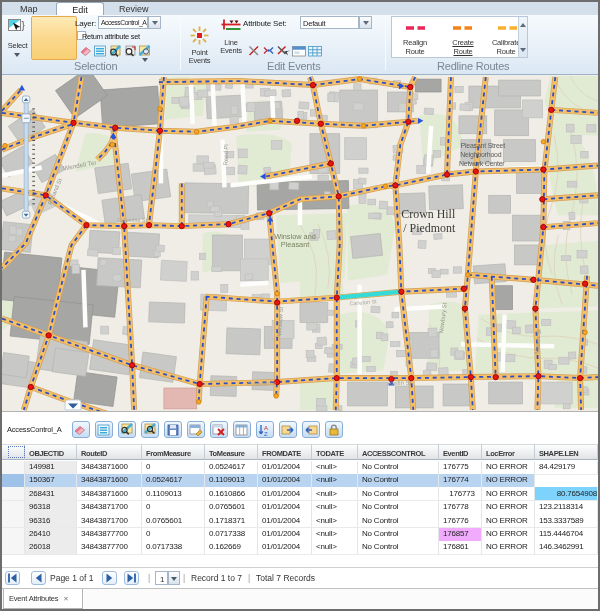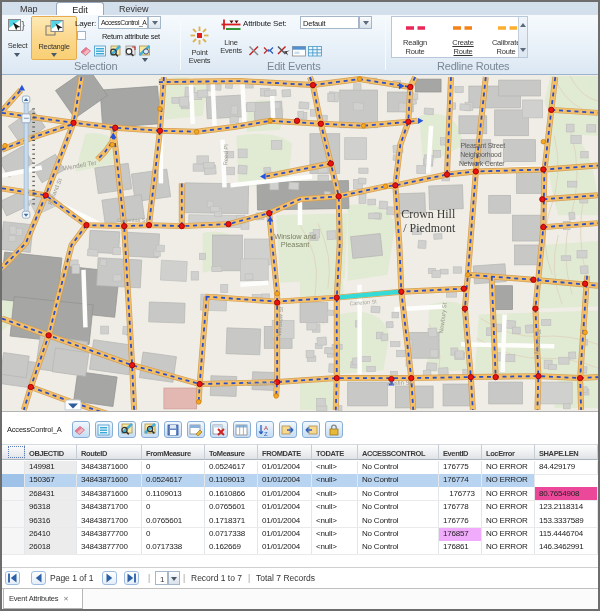--- a/index.html
+++ b/index.html
@@ -46,35 +46,25 @@
       <svg width="21" height="20" viewBox="0 0 21 20">
           <rect x="1.5" y="2.5" width="12" height="11" fill="#fff" stroke="#888" stroke-width="1"></rect>
           <path d="M2,3 L13,3 L2,11 Z" fill="#55d4e8"></path>
           <path d="M6,5.5 l3.2,7.8 l1.1-2.9 l3.1-.5 Z" fill="#1a1a1a"></path>
           <text x="14.5" y="12" font-size="10" fill="#555">}</text>
         </svg>
       <div style="margin-top:2px;">Select</div>
       <div class="caret" style="left:10px; top:36px;"></div>
     </div>
     <div class="rectbtn"></div>
-    <div class="bigbtn" style="left:29px; top:4px; width:46px; height:42px;">
-      <svg width="23" height="20" viewBox="0 0 23 20">
-          <rect x="3" y="7" width="9" height="9" fill="none" stroke="#777" stroke-width="1"></rect>
-          <rect x="8" y="1.5" width="12" height="11" fill="#fff" stroke="#888" stroke-width="1"></rect>
-          <path d="M8.5,2 L19.5,2 L8.5,10 Z" fill="#55d4e8"></path>
-          <path d="M12.5,4.5 l3,7.5 l1-2.8 l3-.5 Z" fill="#1a1a1a"></path>
-        </svg>
-      <div style="margin-top:1px; letter-spacing:-0.3px;">Rectangle</div>
-      <div class="caret" style="left:20px; top:34px;"></div>
-    </div>
     <div class="lbl" style="left:73px; top:4px;">Layer:</div>
     <div class="ddinput" style="left:96px; top:1px; width:50px; font-size:6.8px;">AccessControl_A</div>
     <div class="ddbtn" style="left:146px; top:1px;"></div>
     <div class="cb" style="left:75px; top:16px;"></div>
-    <div class="lbl" style="left:100px; top:17px; font-size:7.5px; letter-spacing:-0.3px;">Return attribute set</div>
+    <div class="lbl" style="left:80px; top:17px; font-size:7.5px; letter-spacing:-0.3px;">Return attribute set</div>
     <svg style="position:absolute; left:78px; top:29px;" width="72" height="14" viewBox="0 0 72 14">
       <g>
           <path d="M1,8 l5,-4.5 l4.5,3.5 l-5,4.5 z" fill="#f2b8c0" stroke="#c06878" stroke-width="0.8"></path>
           <path d="M1,8 l5,-4.5 l1.8,1.4 l-5,4.5 z" fill="#e87890"></path>
         </g>
       <g transform="translate(14,0)">
           <rect x="0.5" y="2" width="11" height="10" fill="#eaf6fb" stroke="#4898c8" stroke-width="0.8"></rect>
           <rect x="2" y="4" width="8" height="1.4" fill="#38a8d8"></rect>
           <rect x="2" y="6.5" width="8" height="1.4" fill="#38a8d8"></rect>
           <rect x="2" y="9" width="8" height="1.4" fill="#38a8d8"></rect>
@@ -830,21 +820,21 @@
 <div class="cell" style="left:0px; top:43.3px; width:23px; background:#f6f6f6;"></div>
 <div class="cell" style="left:23px; top:43.3px; width:52px; background:#ececec;">268431</div>
 <div class="cell" style="left:75px; top:43.3px; width:65px; background:#fff;">34843871600</div>
 <div class="cell" style="left:140px; top:43.3px; width:63px; background:#fff;">0.1109013</div>
 <div class="cell" style="left:203px; top:43.3px; width:53px; background:#fff;">0.1610866</div>
 <div class="cell" style="left:256px; top:43.3px; width:54px; background:#fff;">01/01/2004</div>
 <div class="cell" style="left:310px; top:43.3px; width:46px; background:#fff;">&lt;null&gt;</div>
 <div class="cell" style="left:356px; top:43.3px; width:81px; background:#fff;">No Control</div>
 <div class="cell" style="left:437px; top:43.3px; width:43px; background:#fff;text-align:center;">176773</div>
 <div class="cell" style="left:480px; top:43.3px; width:53px; background:#fff;">NO ERROR</div>
-<div class="cell" style="left:533px; top:43.3px; width:63px; background:#ec4899;">80.7654908</div>
+<div class="cell" style="left:533px; top:43.3px; width:63px; background:#7dd3fc;text-align:right;">80.7654908</div>
 <div class="rowline" style="top:56.3px;"></div>
 <div class="cell" style="left:0px; top:56.7px; width:23px; background:#f6f6f6;"></div>
 <div class="cell" style="left:23px; top:56.7px; width:52px; background:#ececec;">96318</div>
 <div class="cell" style="left:75px; top:56.7px; width:65px; background:#fff;">34843871700</div>
 <div class="cell" style="left:140px; top:56.7px; width:63px; background:#fff;">0</div>
 <div class="cell" style="left:203px; top:56.7px; width:53px; background:#fff;">0.0765601</div>
 <div class="cell" style="left:256px; top:56.7px; width:54px; background:#fff;">01/01/2004</div>
 <div class="cell" style="left:310px; top:56.7px; width:46px; background:#fff;">&lt;null&gt;</div>
 <div class="cell" style="left:356px; top:56.7px; width:81px; background:#fff;">No Control</div>
 <div class="cell" style="left:437px; top:56.7px; width:43px; background:#fff;">176778</div>

